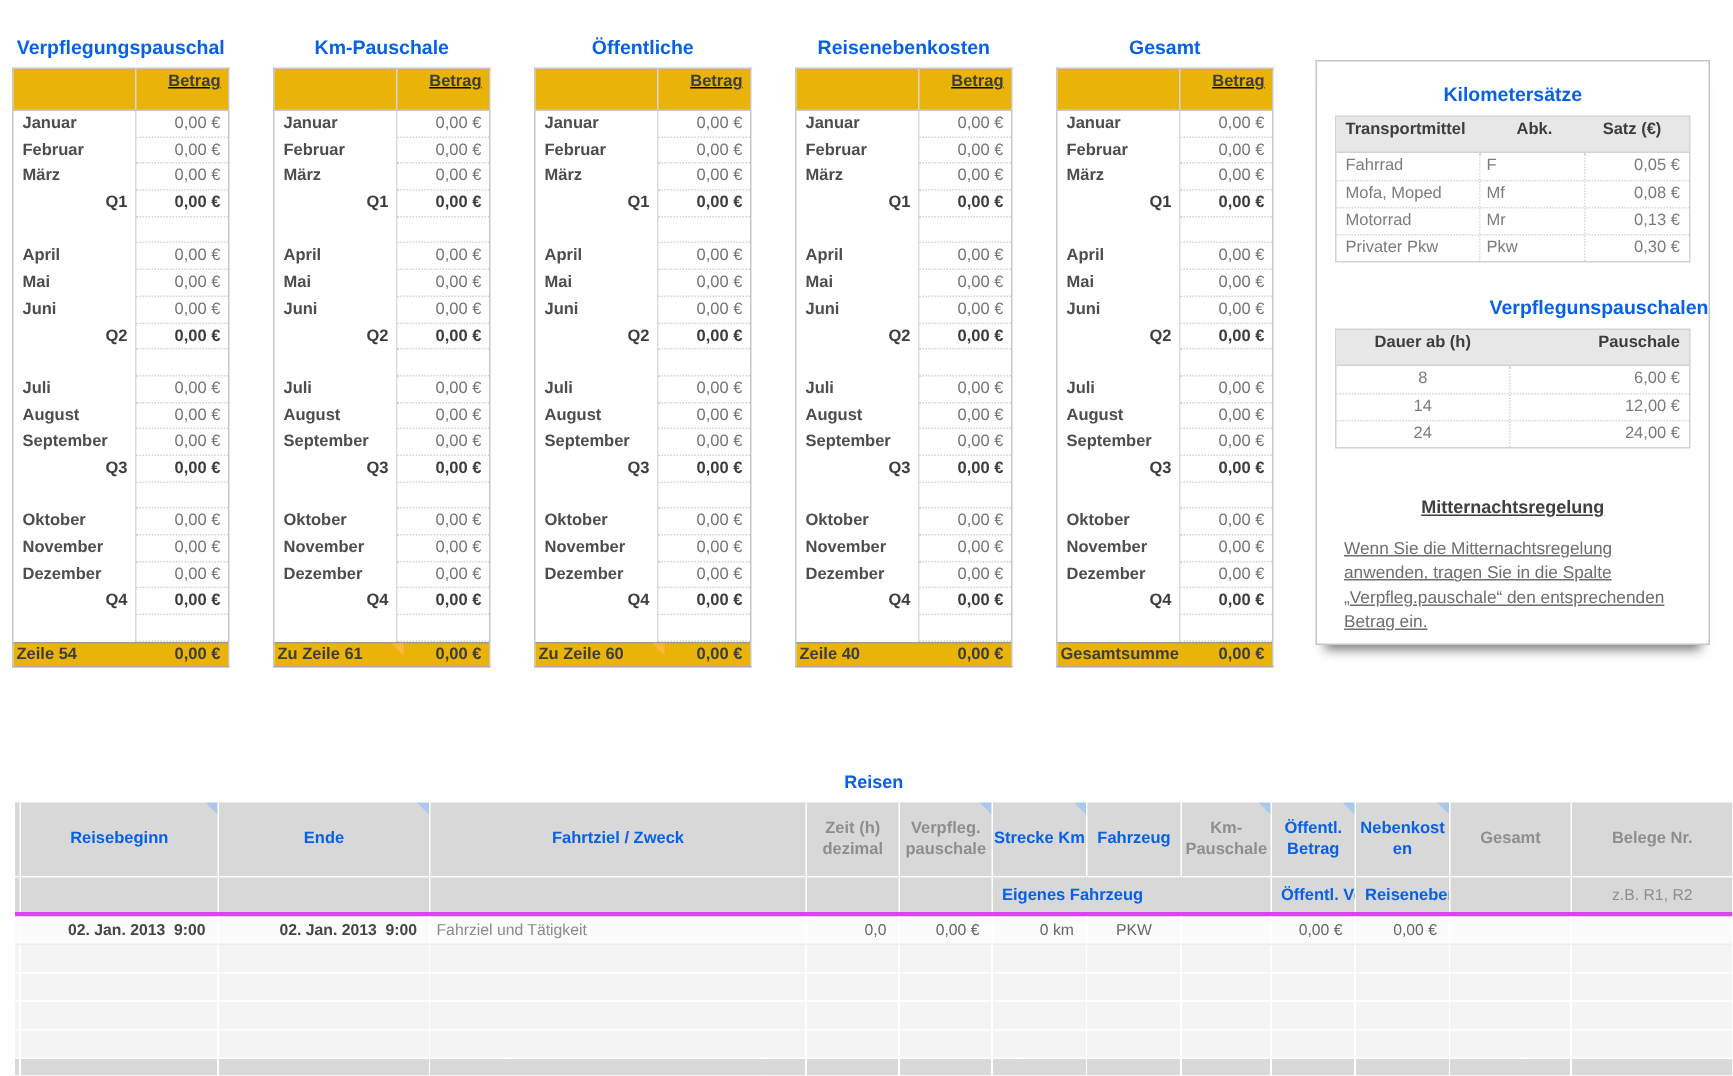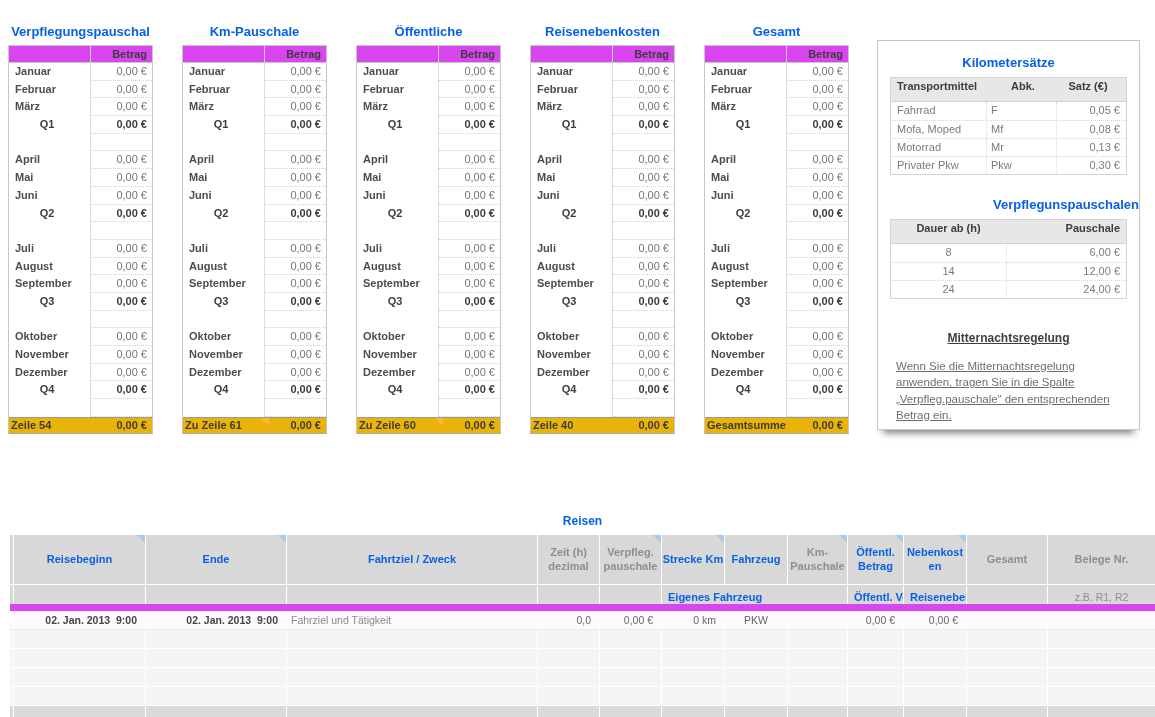--- a/index.html
+++ b/index.html
@@ -10,27 +10,27 @@
   *{margin:0;padding:0;box-sizing:border-box;}
   html,body{width:1155px;height:717px;overflow:hidden;background:#fff;}
   body{font-family:"Liberation Sans","DejaVu Sans",sans-serif;-webkit-font-smoothing:antialiased;}
   .canvas{position:relative;width:1155px;height:717px;background:#fff;overflow:hidden;}
 
   
   .summary-strip{position:absolute;left:8px;top:24px;display:flex;gap:29px;}
   .sumtab{width:145px;flex:0 0 145px;}
   .sumtab-title{height:21px;font-size:13px;font-weight:bold;color:var(--blue);text-align:center;white-space:nowrap;overflow:hidden;}
   .sumtab-grid{border:1px solid var(--border);border-bottom:1px solid #a8a8a8;background:#fff;}
-  .shead{display:flex;height:17px;background:#d946ef;border-bottom:1px solid #c9c9c9;}
+  .shead{display:flex;height:28px;background:#eab308;border-bottom:1px solid #c9c9c9;text-decoration:underline;}
   .shead .lab{width:81px;}
   .shead .val{flex:1;border-left:1px solid #d6d6d6;text-align:right;font-size:11px;font-weight:bold;color:#3d3d3d;line-height:16px;padding-right:5px;}
   .srow{display:flex;height:17.7px;}
   .srow .lab{width:81px;font-size:11px;font-weight:bold;color:#4d4d4d;line-height:17.7px;padding-left:6px;white-space:nowrap;overflow:hidden;}
   .srow .val{flex:1;border-left:1px solid #dcdcdc;border-bottom:1px dotted #d2d2d2;text-align:right;font-size:11px;color:#757575;line-height:17px;padding-right:5px;}
-  .srow.quarter .lab{text-align:center;padding-left:0;padding-right:5px;color:#3d3d3d;}
+  .srow.quarter .lab{text-align:right;padding-left:0;padding-right:5px;color:#3d3d3d;}
   .srow.quarter .val{font-weight:bold;color:#3d3d3d;}
   .srow.spacer .val{color:transparent;}
   .sfoot{display:flex;height:16px;border-top:1px solid #9b9b9b;background:#eab308;}
   .sfoot .lab{width:86px;position:relative;font-size:11px;font-weight:bold;color:#3d3d3d;line-height:15px;padding-left:2px;white-space:nowrap;}
   .sfoot .val{flex:1;text-align:right;font-size:11px;font-weight:bold;color:#3d3d3d;line-height:15px;padding-right:5px;}
   .corner{display:none;position:absolute;top:0;right:0;width:0;height:0;border-top:8px solid #ffb63d;border-left:8px solid transparent;}
   .has-marker .corner{display:block;}
 
   
   .panel{position:absolute;left:877px;top:40px;width:263px;height:390px;background:#fff;border:1px solid #c6c6c6;
@@ -57,21 +57,21 @@
   .rrow{display:flex;}
   .rrow .c{position:relative;border-right:1px solid #fff;overflow:hidden;}
   .w0{width:4px;}.w1{width:132px;}.w2{width:141px;}.w3{width:251px;}.w4{width:62px;}
   .w5{width:62px;}.w6{width:63px;}.w7{width:63px;}.w8{width:60px;}.w9{width:56px;}
   .w10{width:63px;}.w11{width:81px;}.w12{width:107px;border-right:none !important;}
   .wm{width:186px;}
   .hdr1{height:50px;background:var(--hdr-gray);border-bottom:1px solid #fff;}
   .hdr1 .c{display:flex;align-items:center;justify-content:center;text-align:center;
            font-size:11px;font-weight:bold;color:#8e8e8e;line-height:1.25;overflow-wrap:anywhere;}
   .hdr1 .c.blue{color:var(--blue);}
-  .hdr2{height:26px;background:var(--hdr-gray);border-bottom:7px solid #d946ef;}
+  .hdr2{height:26px;background:var(--hdr-gray);border-bottom:3px solid #d946ef;}
   .hdr2 .c{font-size:11px;font-weight:bold;color:var(--blue);line-height:25px;white-space:nowrap;}
   .hdr2 .c.pad{padding-left:6px;}
   .hdr2 .c.hint{font-weight:normal;color:#8e8e8e;text-align:center;font-size:10.5px;}
   .tri{position:absolute;top:0;right:0;width:0;height:0;border-top:8px solid #a9c9ec;border-left:8px solid transparent;}
   .drow{height:19px;background:#fbfbfb;border-bottom:1px solid #ededed;}
   .drow .c{font-size:10.5px;line-height:18px;color:#666;}
   .drow .date{font-weight:bold;color:#454545;text-align:right;padding-right:8px;white-space:pre;}
   .drow .desc{color:#8a8a8a;padding-left:4px;white-space:nowrap;}
   .drow .num{text-align:right;padding-right:8px;}
   .drow .ctr{text-align:center;}

